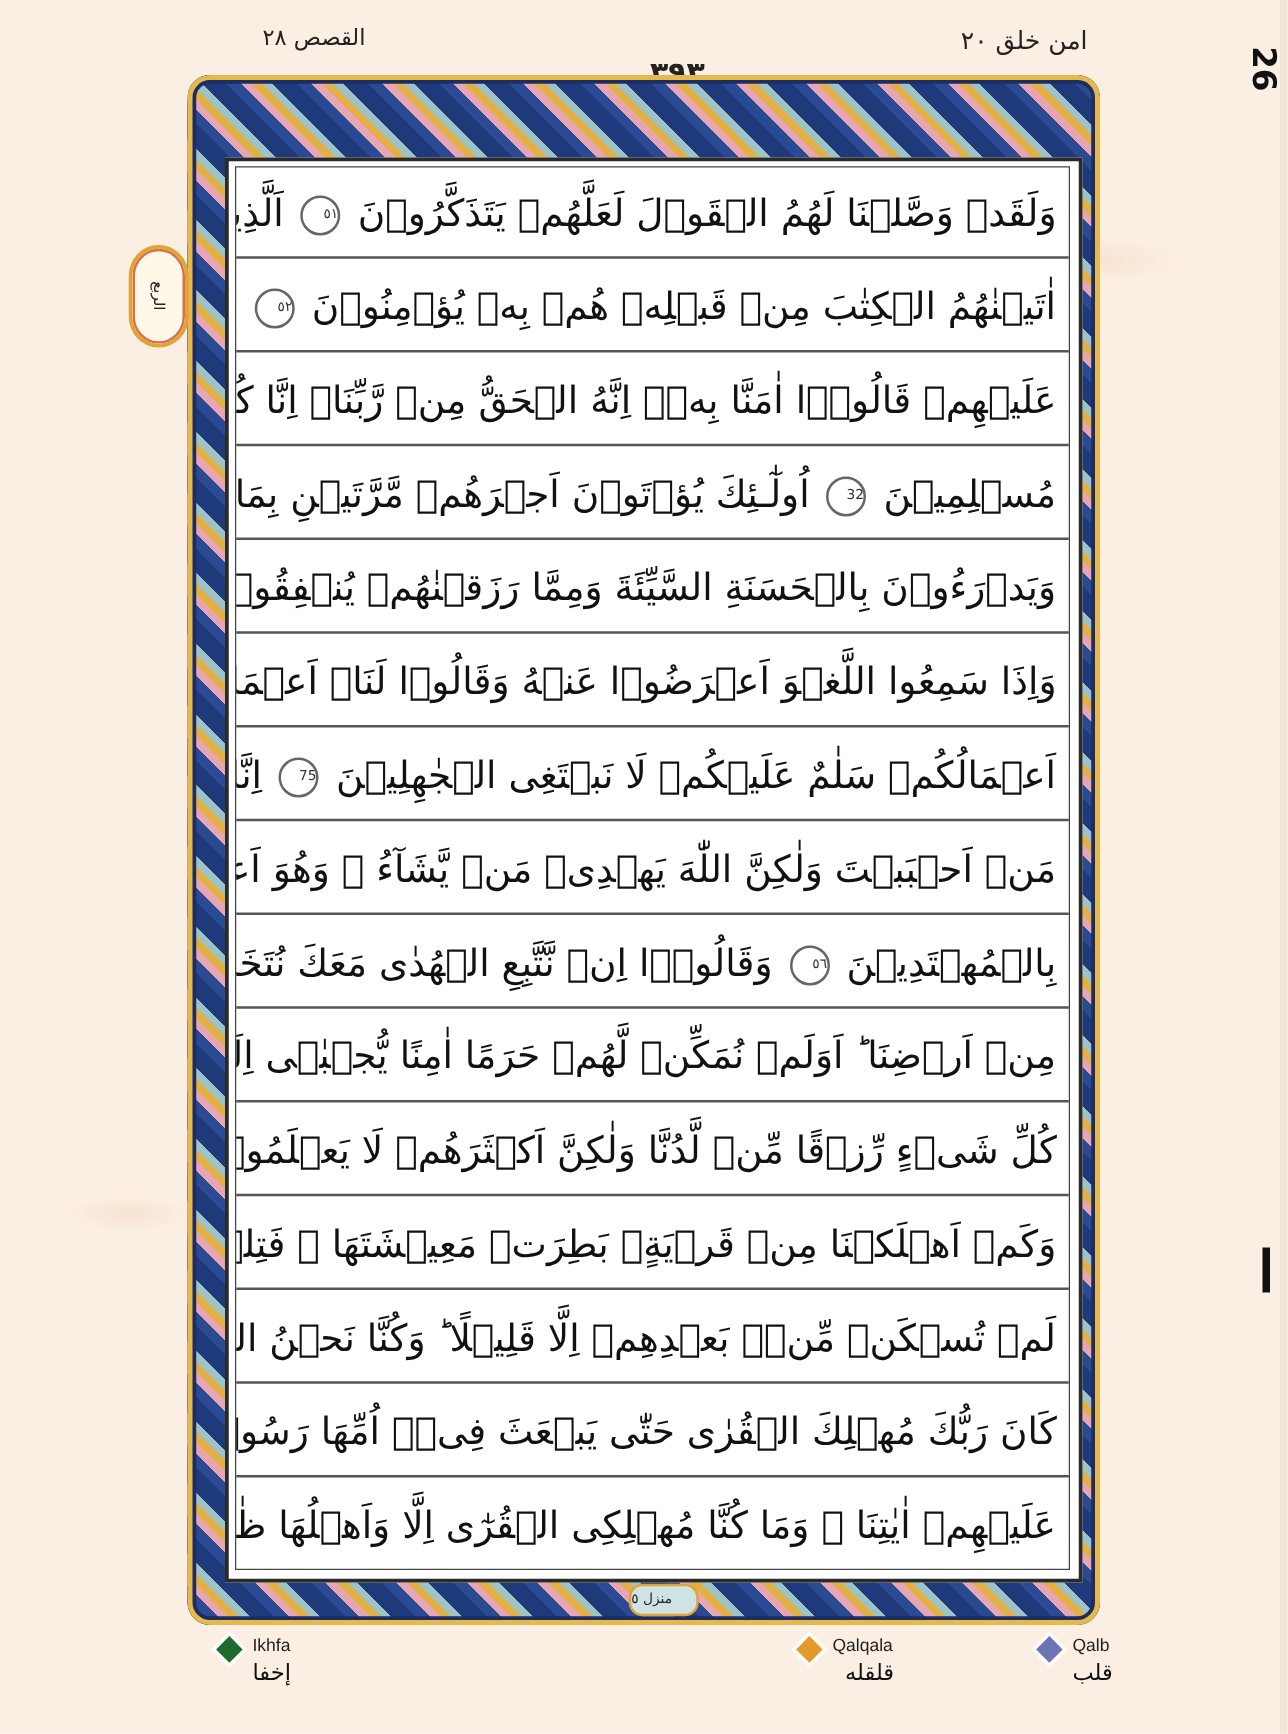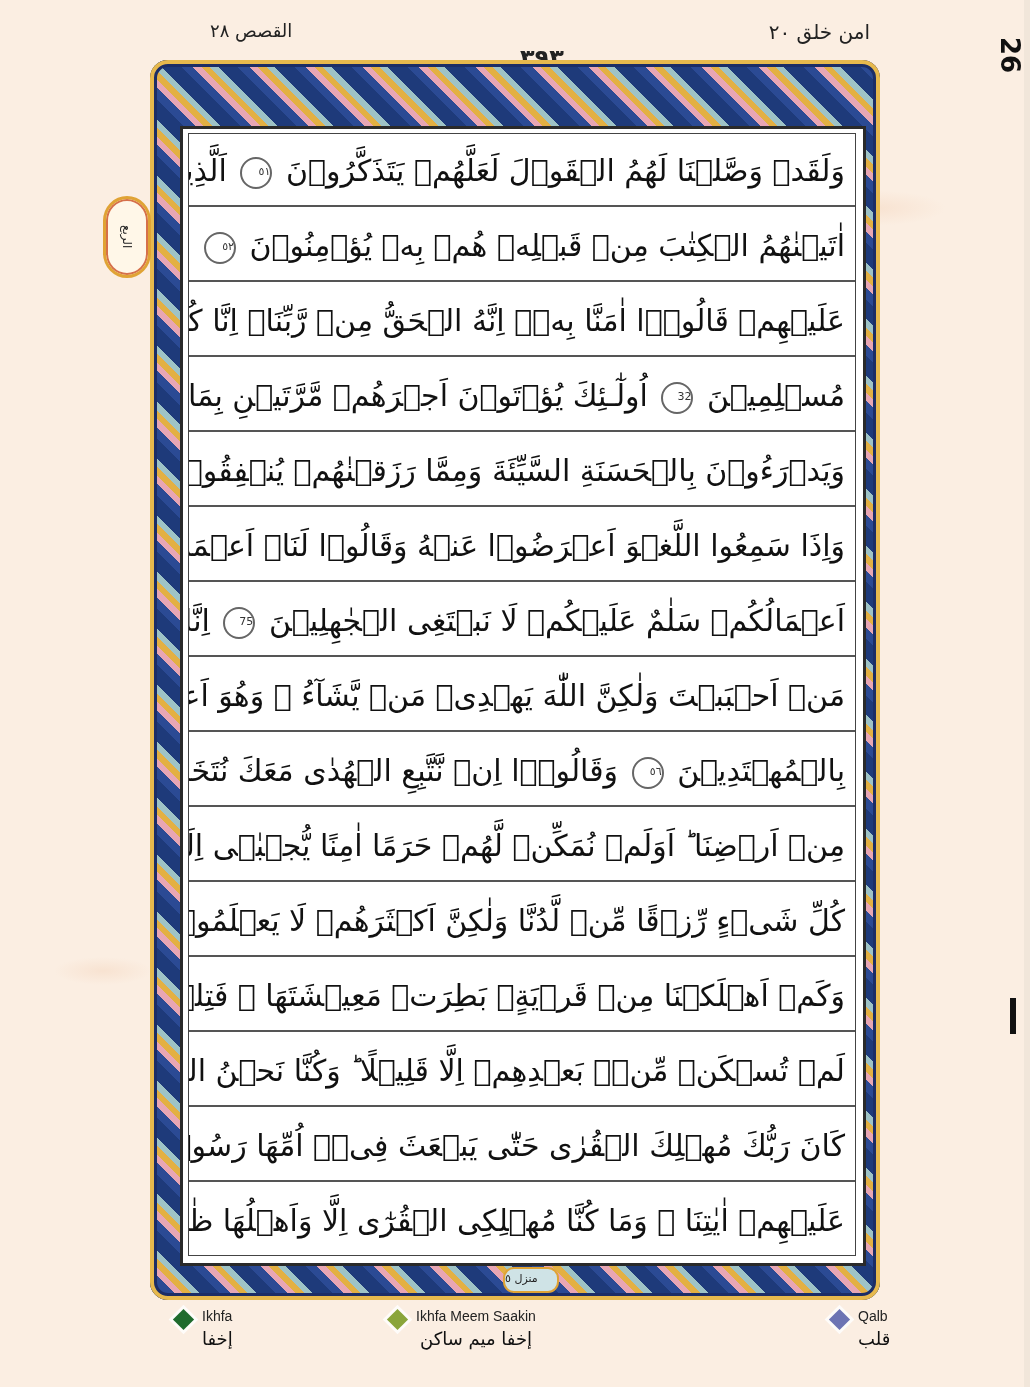--- a/index.html
+++ b/index.html
@@ -161,23 +161,23 @@
 </div>
 
 <div class="manzil-badge">منزل ٥</div>
 
 <div class="legend">
   <div class="legend-item" style="left:16px; width:120px;">
     <span class="diamond" style="background:#1f6b2d"></span>
     <span class="legend-en">Ikhfa</span>
     <span class="legend-ar" style="left:26px">إخفا</span>
   </div>
-  <div class="legend-item" style="left:230px; width:200px;">
-    <span class="diamond" style="background:#8aa53a"></span>
-    <span class="legend-en">Ikhfa Meem Saakin</span>
-    <span class="legend-ar" style="left:30px">إخفا میم ساکن</span>
+  <div class="legend-item" style="left:480px; width:140px;">
+    <span class="diamond" style="background:#e39a2b"></span>
+    <span class="legend-en">Qalqala</span>
+    <span class="legend-ar" style="left:36px">قلقله</span>
   </div>
   <div class="legend-item" style="left:672px; width:90px;">
     <span class="diamond" style="background:#6d74b3"></span>
     <span class="legend-en">Qalb</span>
     <span class="legend-ar" style="left:26px">قلب</span>
   </div>
 </div>
 
 </body></html>

